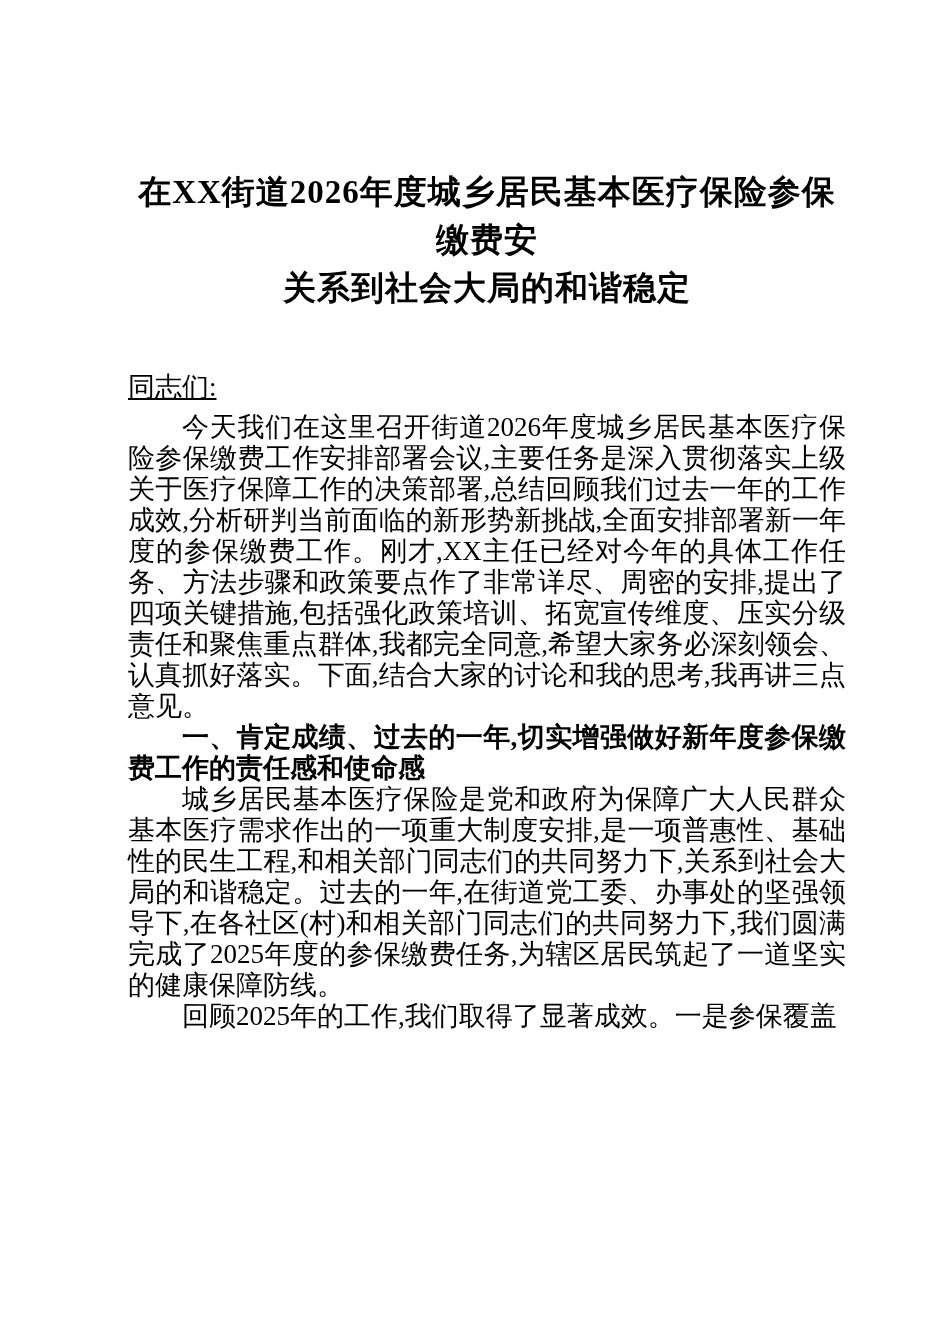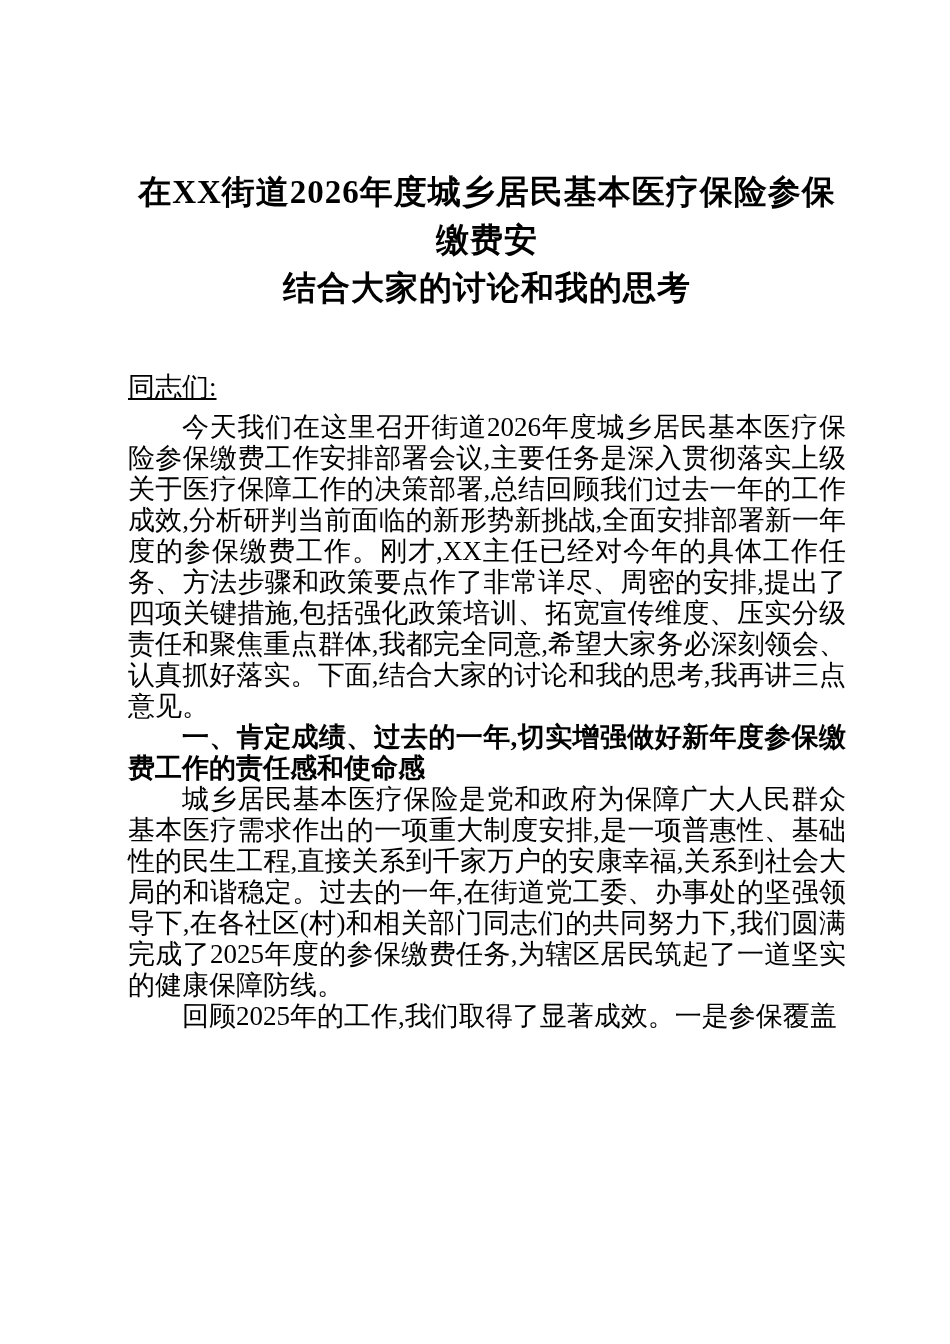--- a/index.html
+++ b/index.html
@@ -46,30 +46,30 @@
     text-align: left;
   }
 </style>
 </head>
 <body>
 
 <div class="page">
 
   <div class="doc-title">
     <div>在XX街道2026年度城乡居民基本医疗保险参保缴费安</div>
-    <div>结合大家的讨论和我的思考</div>
+    <div>关系到社会大局的和谐稳定</div>
   </div>
 
   <div class="doc-body">
 
     <div class="salutation">同志们:</div>
 
     <p class="para">今天我们在这里召开街道2026年度城乡居民基本医疗保险参保缴费工作安排部署会议,主要任务是深入贯彻落实上级关于医疗保障工作的决策部署,总结回顾我们过去一年的工作成效,分析研判当前面临的新形势新挑战,全面安排部署新一年度的参保缴费工作。刚才,XX主任已经对今年的具体工作任务、方法步骤和政策要点作了非常详尽、周密的安排,提出了四项关键措施,包括强化政策培训、拓宽宣传维度、压实分级责任和聚焦重点群体,我都完全同意,希望大家务必深刻领会、认真抓好落实。下面,结合大家的讨论和我的思考,我再讲三点意见。</p>
 
     <p class="para heading">一、肯定成绩、过去的一年,切实增强做好新年度参保缴费工作的责任感和使命感</p>
 
-    <p class="para">城乡居民基本医疗保险是党和政府为保障广大人民群众基本医疗需求作出的一项重大制度安排,是一项普惠性、基础性的民生工程,直接关系到千家万户的安康幸福,关系到社会大局的和谐稳定。过去的一年,在街道党工委、办事处的坚强领导下,在各社区(村)和相关部门同志们的共同努力下,我们圆满完成了2025年度的参保缴费任务,为辖区居民筑起了一道坚实的健康保障防线。</p>
+    <p class="para">城乡居民基本医疗保险是党和政府为保障广大人民群众基本医疗需求作出的一项重大制度安排,是一项普惠性、基础性的民生工程,和相关部门同志们的共同努力下,关系到社会大局的和谐稳定。过去的一年,在街道党工委、办事处的坚强领导下,在各社区(村)和相关部门同志们的共同努力下,我们圆满完成了2025年度的参保缴费任务,为辖区居民筑起了一道坚实的健康保障防线。</p>
 
     <p class="para last">回顾2025年的工作,我们取得了显著成效。一是参保覆盖</p>
 
   </div>
 
 </div>
 
 </body></html>

